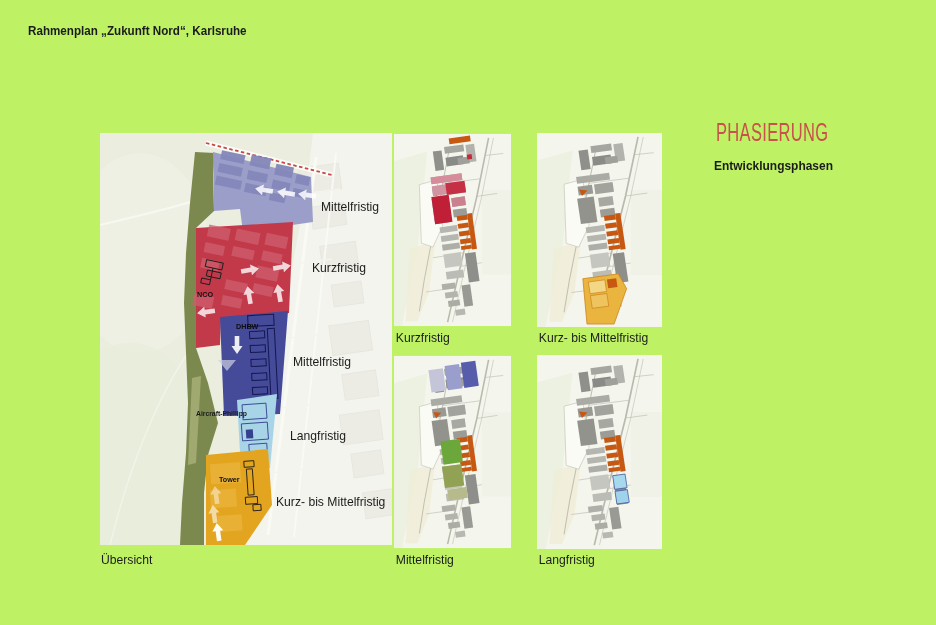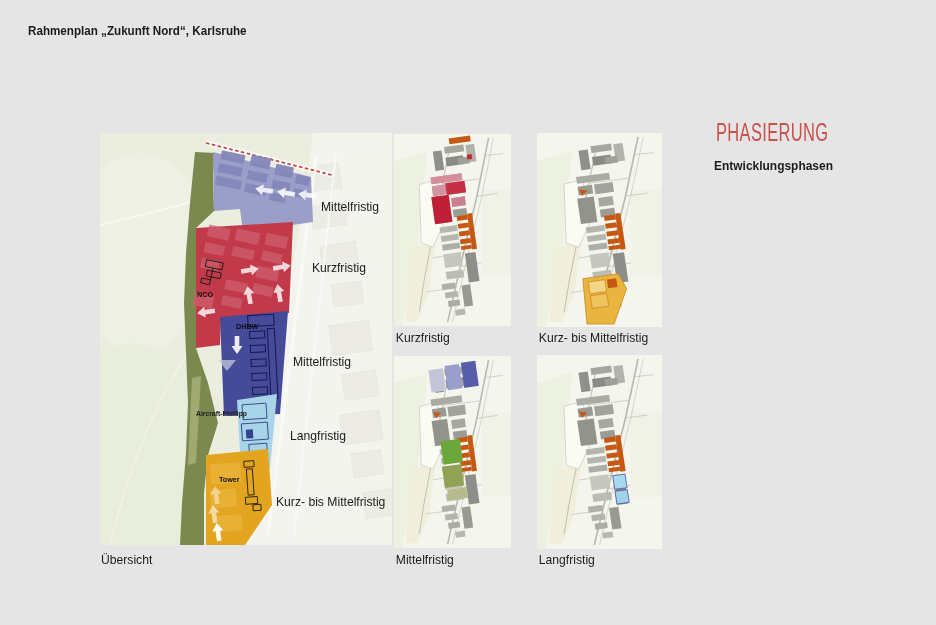--- a/index.html
+++ b/index.html
@@ -1,17 +1,17 @@
 <!DOCTYPE html>
 <html><head>
 <meta charset="utf-8">
 <style>
   html,body{margin:0;padding:0;background:#ffffff;}
   body{width:936px;height:625px;position:relative;font-family:"Liberation Sans",sans-serif;}
-  .stage{position:absolute;left:0;top:0;width:936px;height:625px;overflow:hidden;background:#e5e5e5;}
+  .stage{position:absolute;left:0;top:0;width:936px;height:625px;overflow:hidden;background:#bef264;}
   .doc-title{position:absolute;left:28px;top:24px;font-size:12px;font-weight:bold;color:#1b1b1b;
     transform:scaleX(.97);transform-origin:left top;white-space:nowrap;}
   .phasierung{position:absolute;left:716px;top:118px;font-size:25px;color:#c9504b;
     transform:scaleX(.66);transform-origin:left top;white-space:nowrap;letter-spacing:.5px;}
   .subtitle{position:absolute;left:714px;top:158px;font-size:13px;font-weight:bold;color:#1b1b1b;
     transform:scaleX(.92);transform-origin:left top;white-space:nowrap;}
   .bigmap{position:absolute;left:100px;top:133px;width:292px;height:444px;}
   .bigmap svg{position:absolute;left:0;top:0;display:block;}
   .zlabel{position:absolute;font-size:13.5px;color:#1c1c1c;white-space:nowrap;
     transform:scaleX(.9);transform-origin:left top;}

